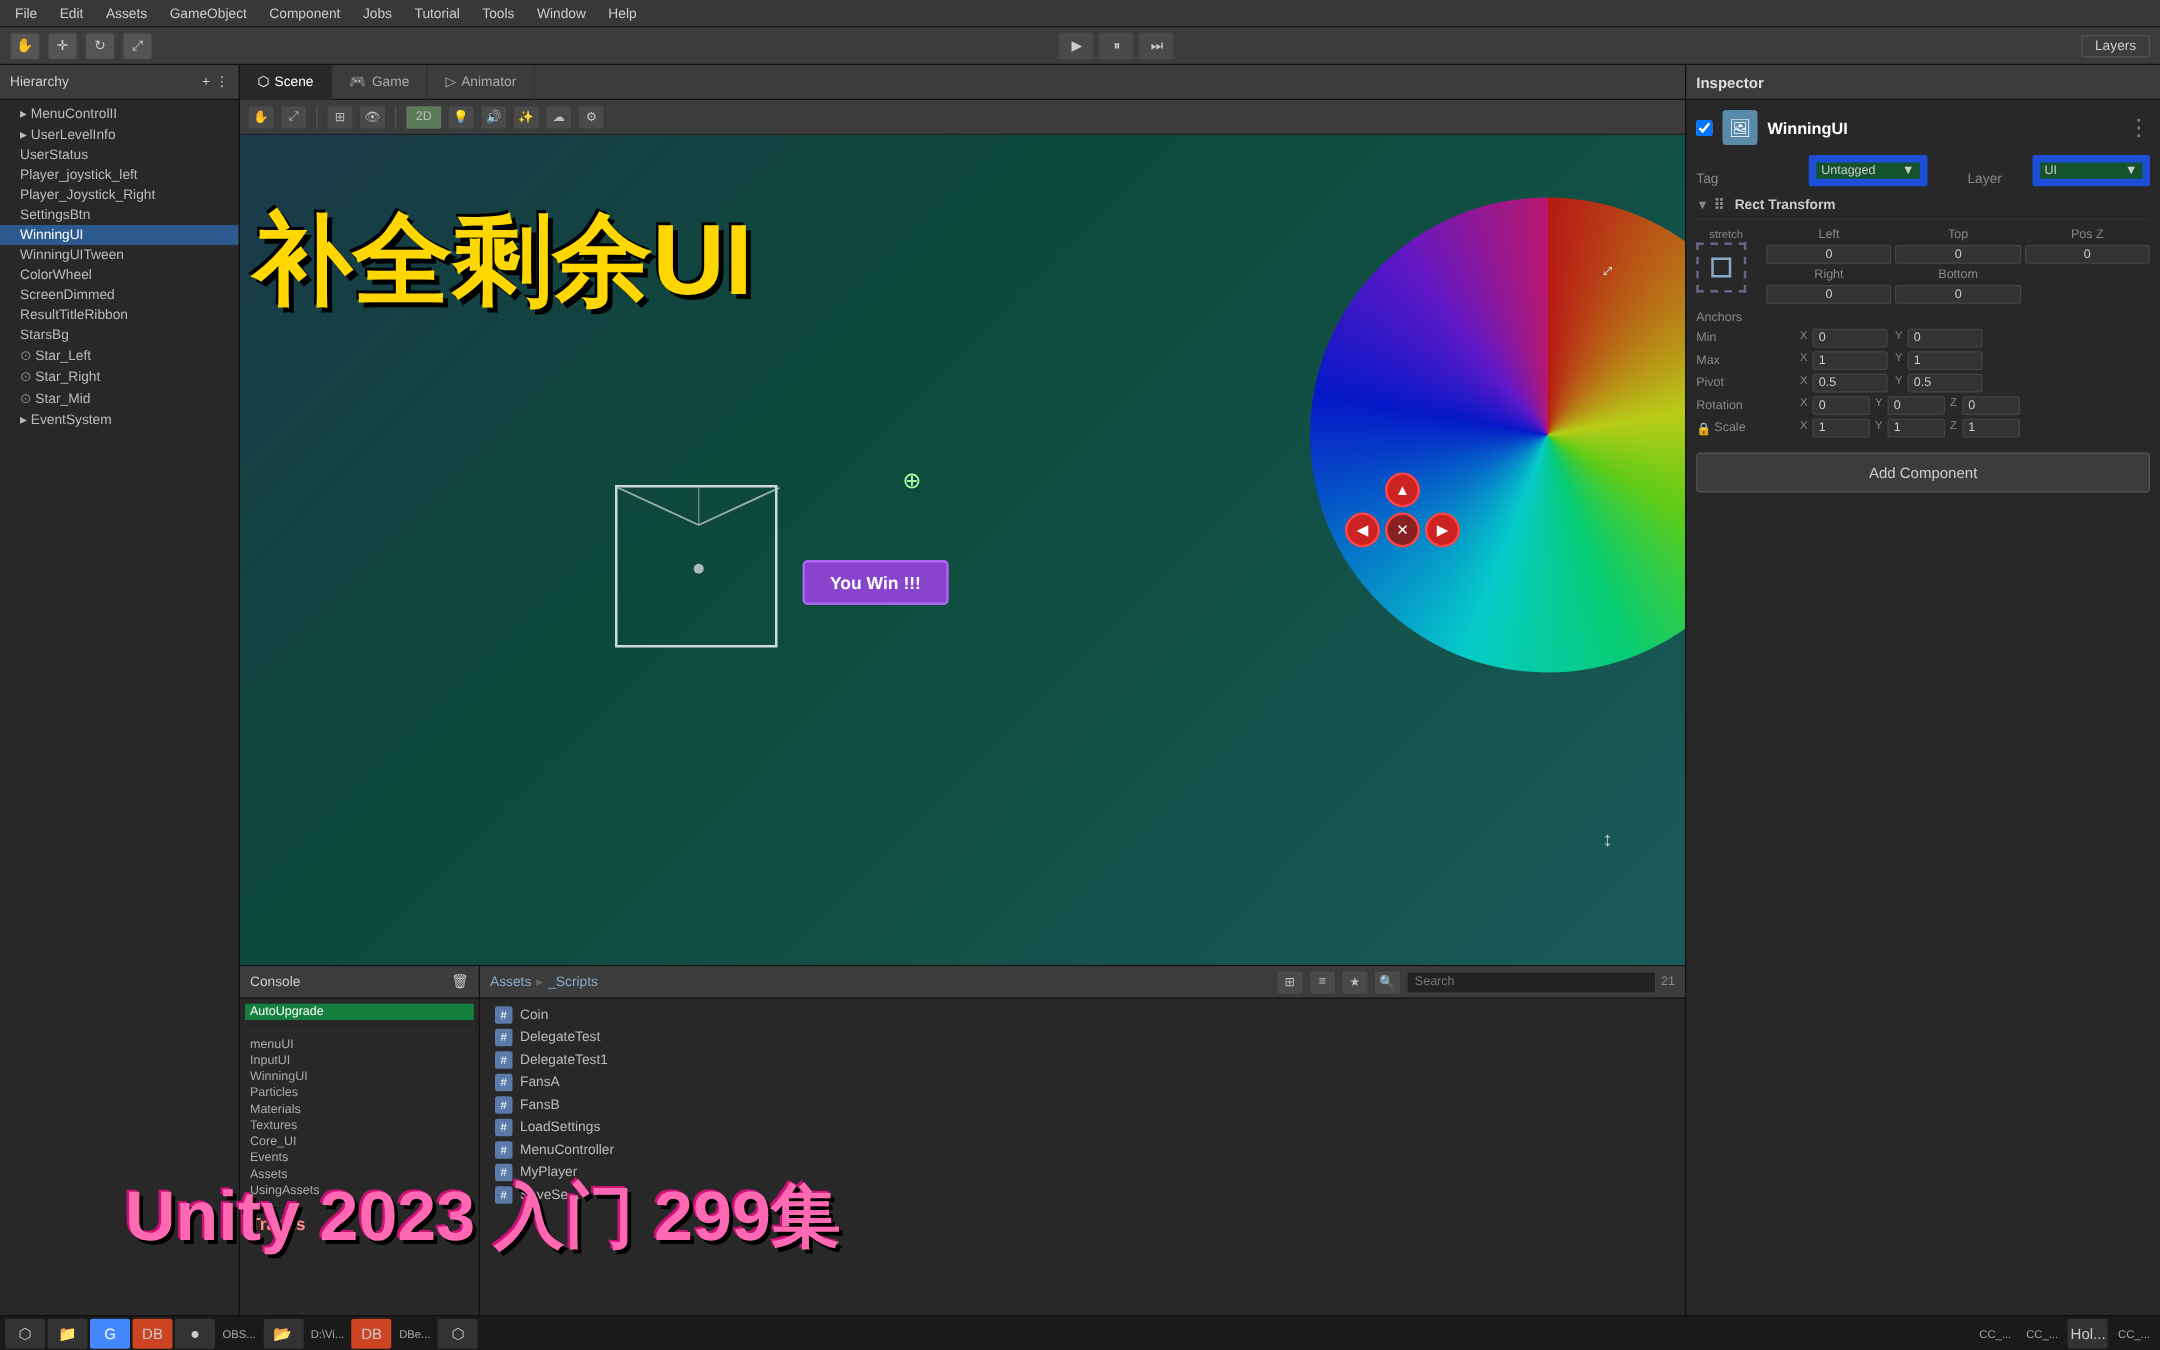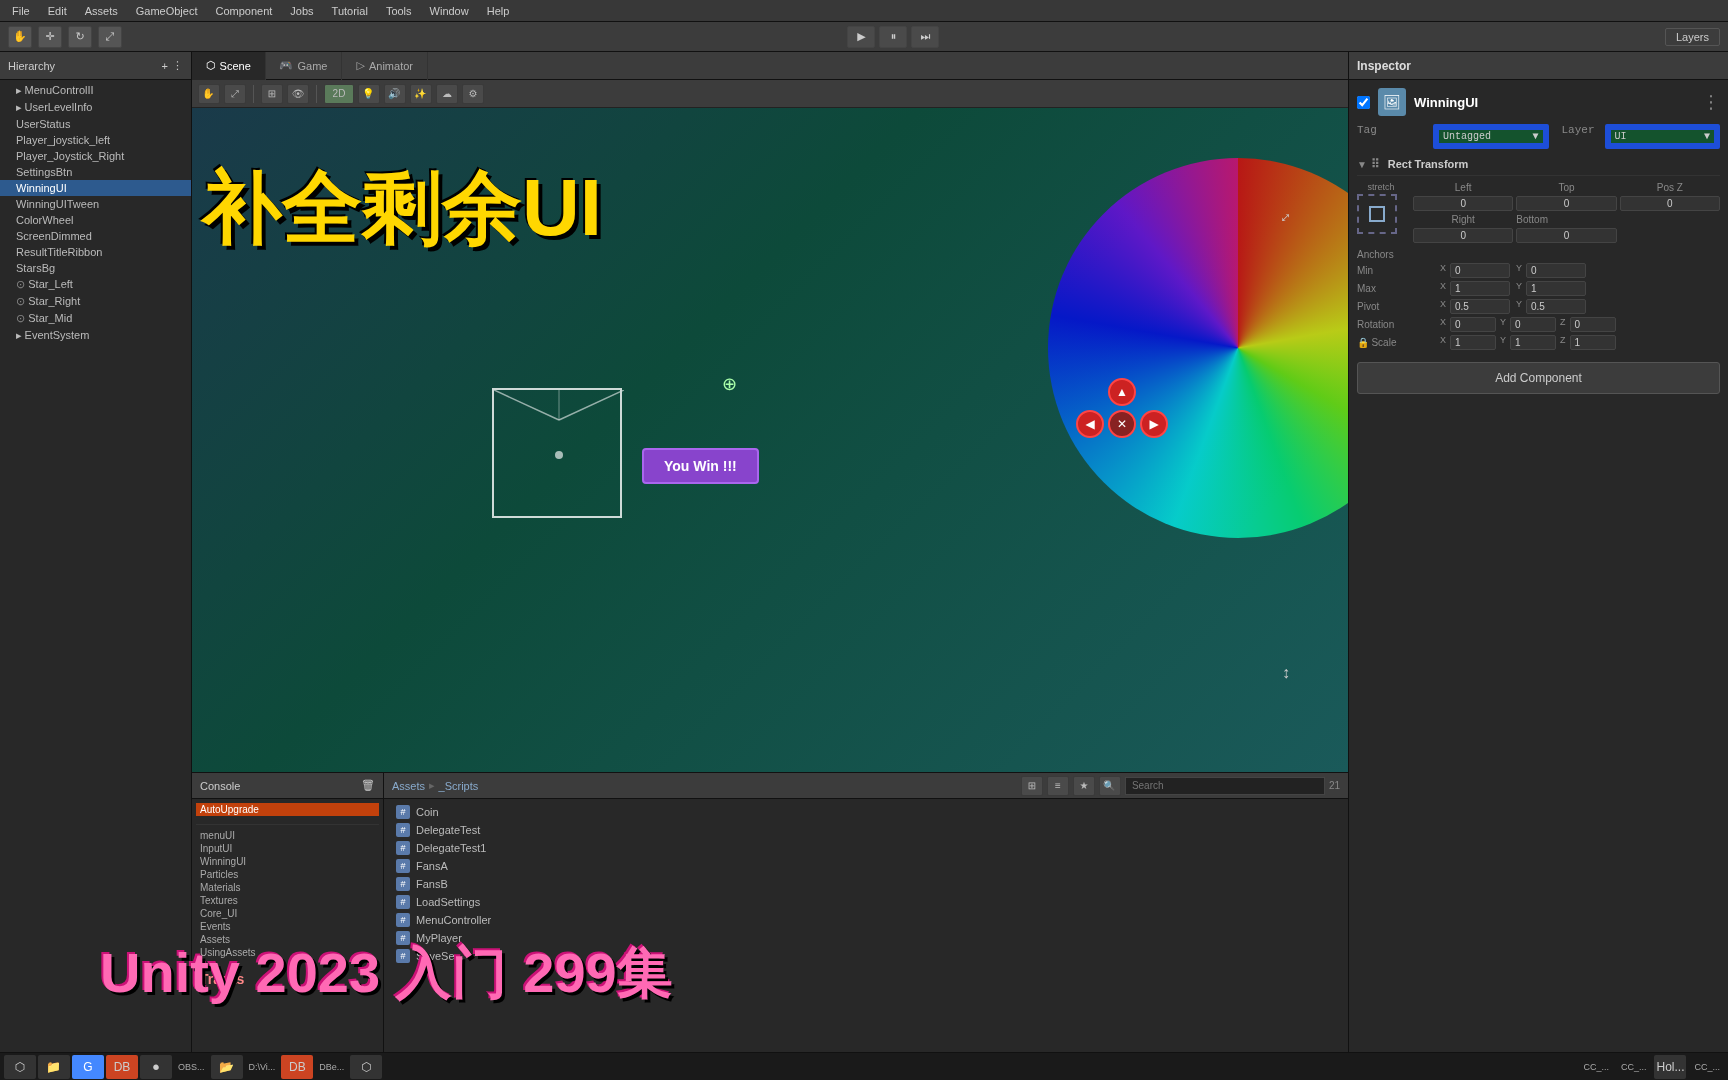--- a/index.html
+++ b/index.html
@@ -254,21 +254,21 @@
       flex: 1;
       overflow-y: auto;
       padding: 4px;
     }
     .console-item {
       padding: 1px 4px;
       font-size: 10px;
       color: #aaa;
       cursor: pointer;
     }
-    .console-item.selected { background: #c2410c; color: #fff; }
+    .console-item.selected { background: #15803d; color: #fff; }
 
     #assets-panel {
       flex: 1;
       display: flex;
       flex-direction: column;
     }
     #assets-toolbar {
       height: 26px;
       background: #3c3c3c;
       display: flex;
@@ -367,25 +367,24 @@
       color: #fff;
       font-size: 14px;
     }
     .obj-name {
       font-size: 13px;
       font-weight: bold;
       color: #fff;
     }
     .inspector-row {
       display: flex;
-      align-items: flex-start;
+      align-items: flex-end;
       margin-bottom: 4px;
-      gap: 6px;
-      font-size: 11px;
-      font-family: Liberation Mono, monospace;
+      gap: 20px;
+      font-size: 11px;
     }
     .inspector-label {
       width: 70px;
       color: #888;
       flex-shrink: 0;
     }
     .inspector-dropdown {
       flex: 1;
       background: #14532d;
       border: 6px solid #1d4ed8;
@@ -764,21 +763,21 @@
             </div>
           </div>
           <div style="flex:1; display:grid; grid-template-columns:1fr 1fr 1fr; gap:3px; font-size:10px;">
             <span style="color:#888; text-align:center;">Left</span>
             <span style="color:#888; text-align:center;">Top</span>
             <span style="color:#888; text-align:center;">Pos Z</span>
             <div class="field-input" style="text-align:center;">0</div>
             <div class="field-input" style="text-align:center;">0</div>
             <div class="field-input" style="text-align:center;">0</div>
             <span style="color:#888; text-align:center;">Right</span>
-            <span style="color:#888; text-align:left;">Bottom</span>
+            <span style="color:#888; text-align:center;">Bottom</span>
             <span></span>
             <div class="field-input" style="text-align:center;">0</div>
             <div class="field-input" style="text-align:center;">0</div>
             <span></span>
           </div>
         </div>
 
         <div class="xyz-grid">
           <span class="label">Anchors</span>
           <span></span>

